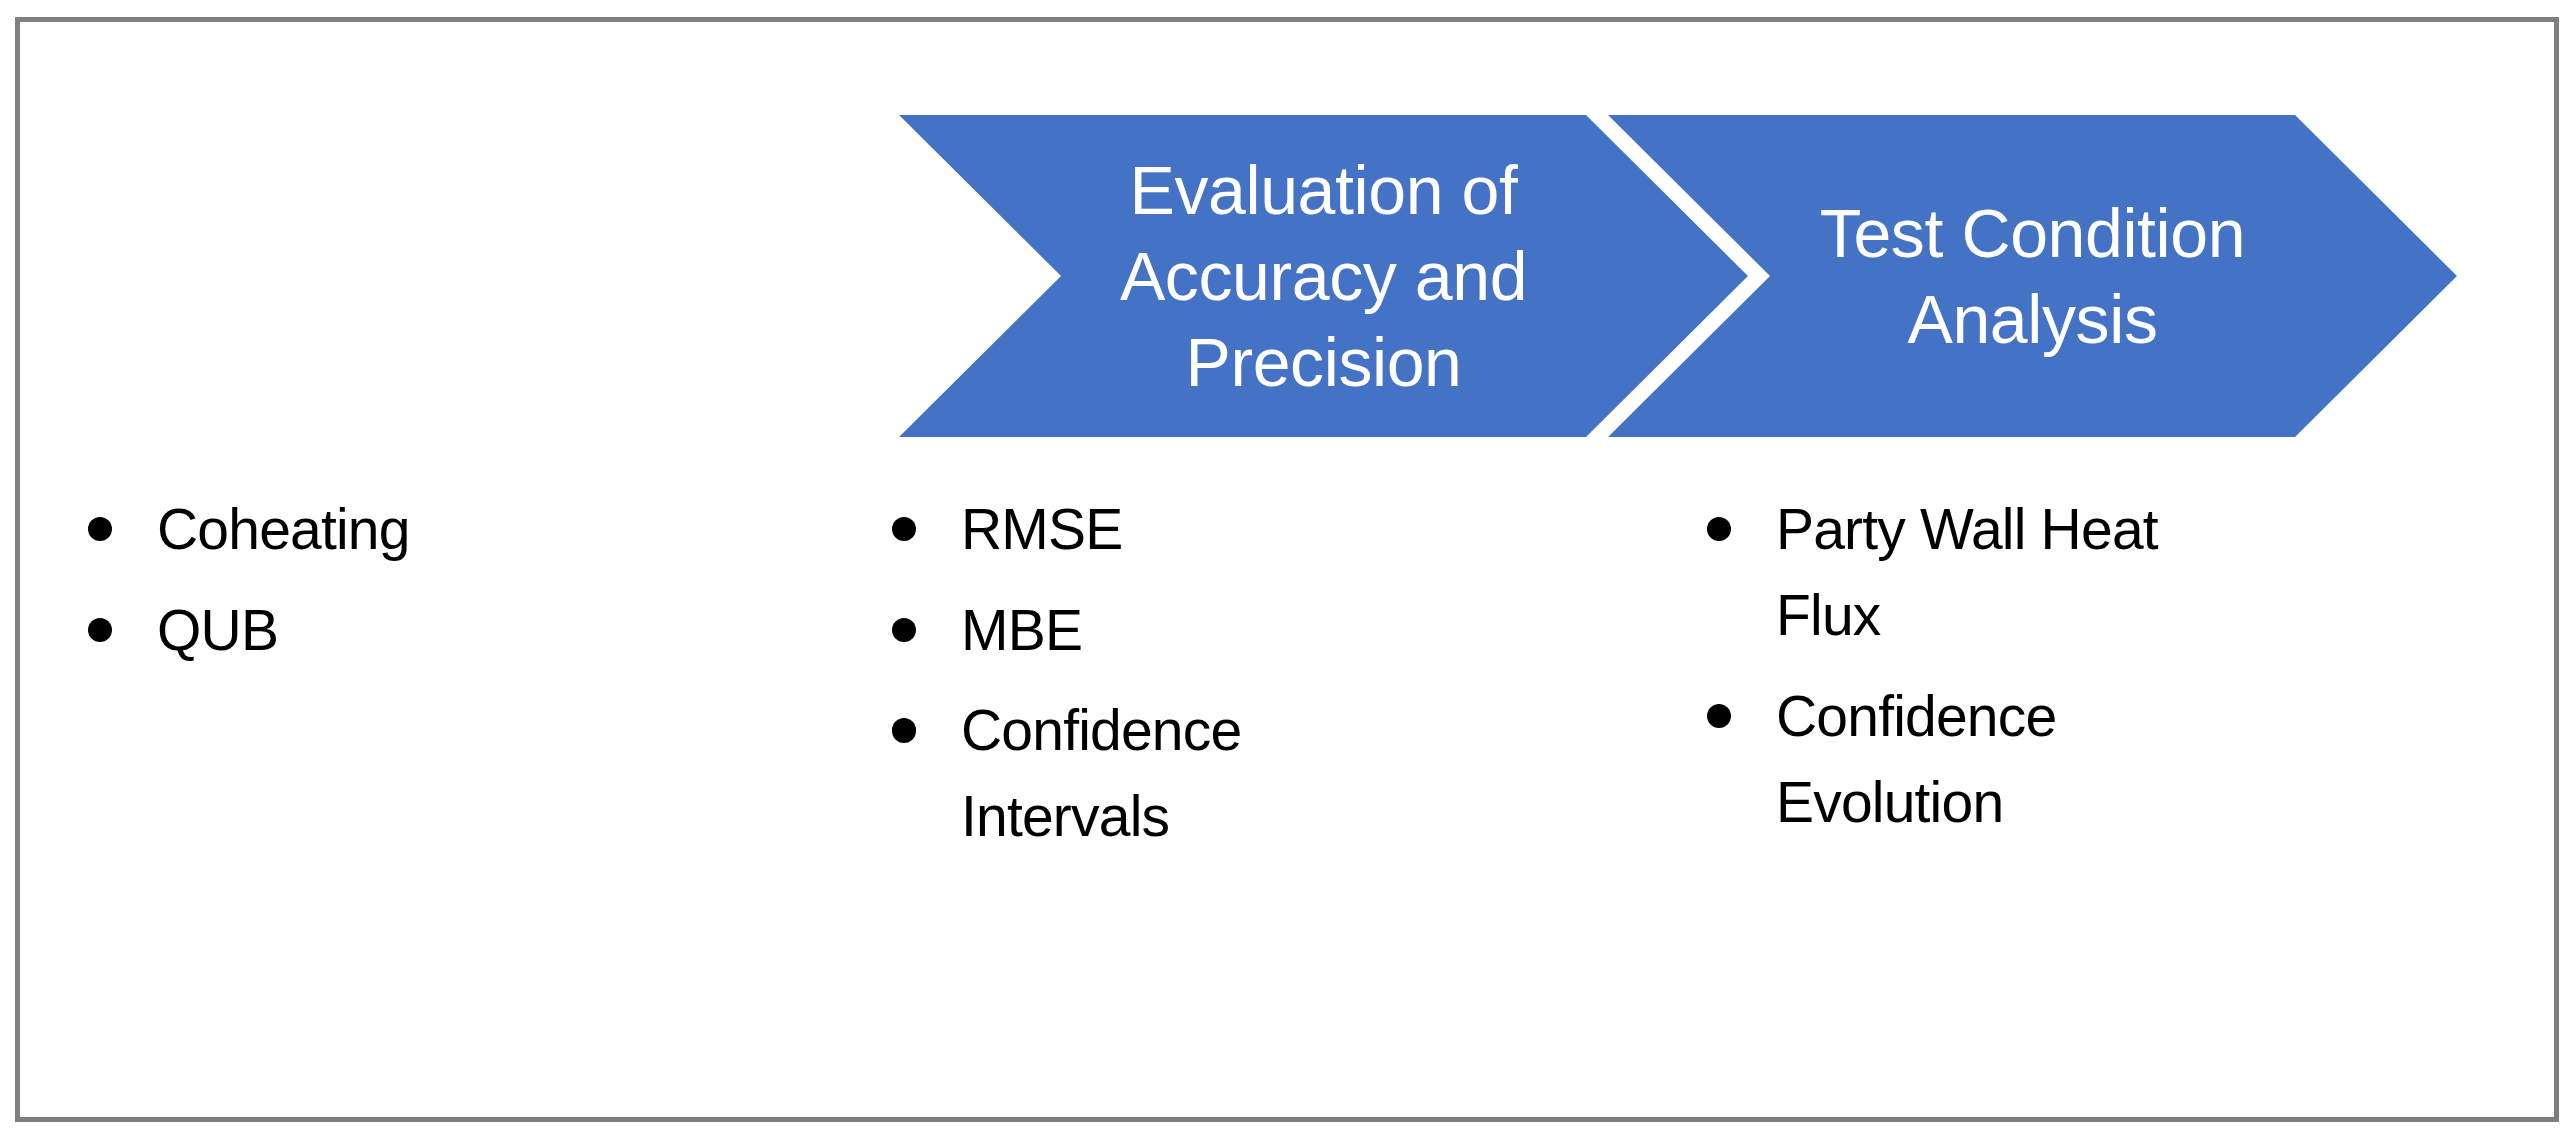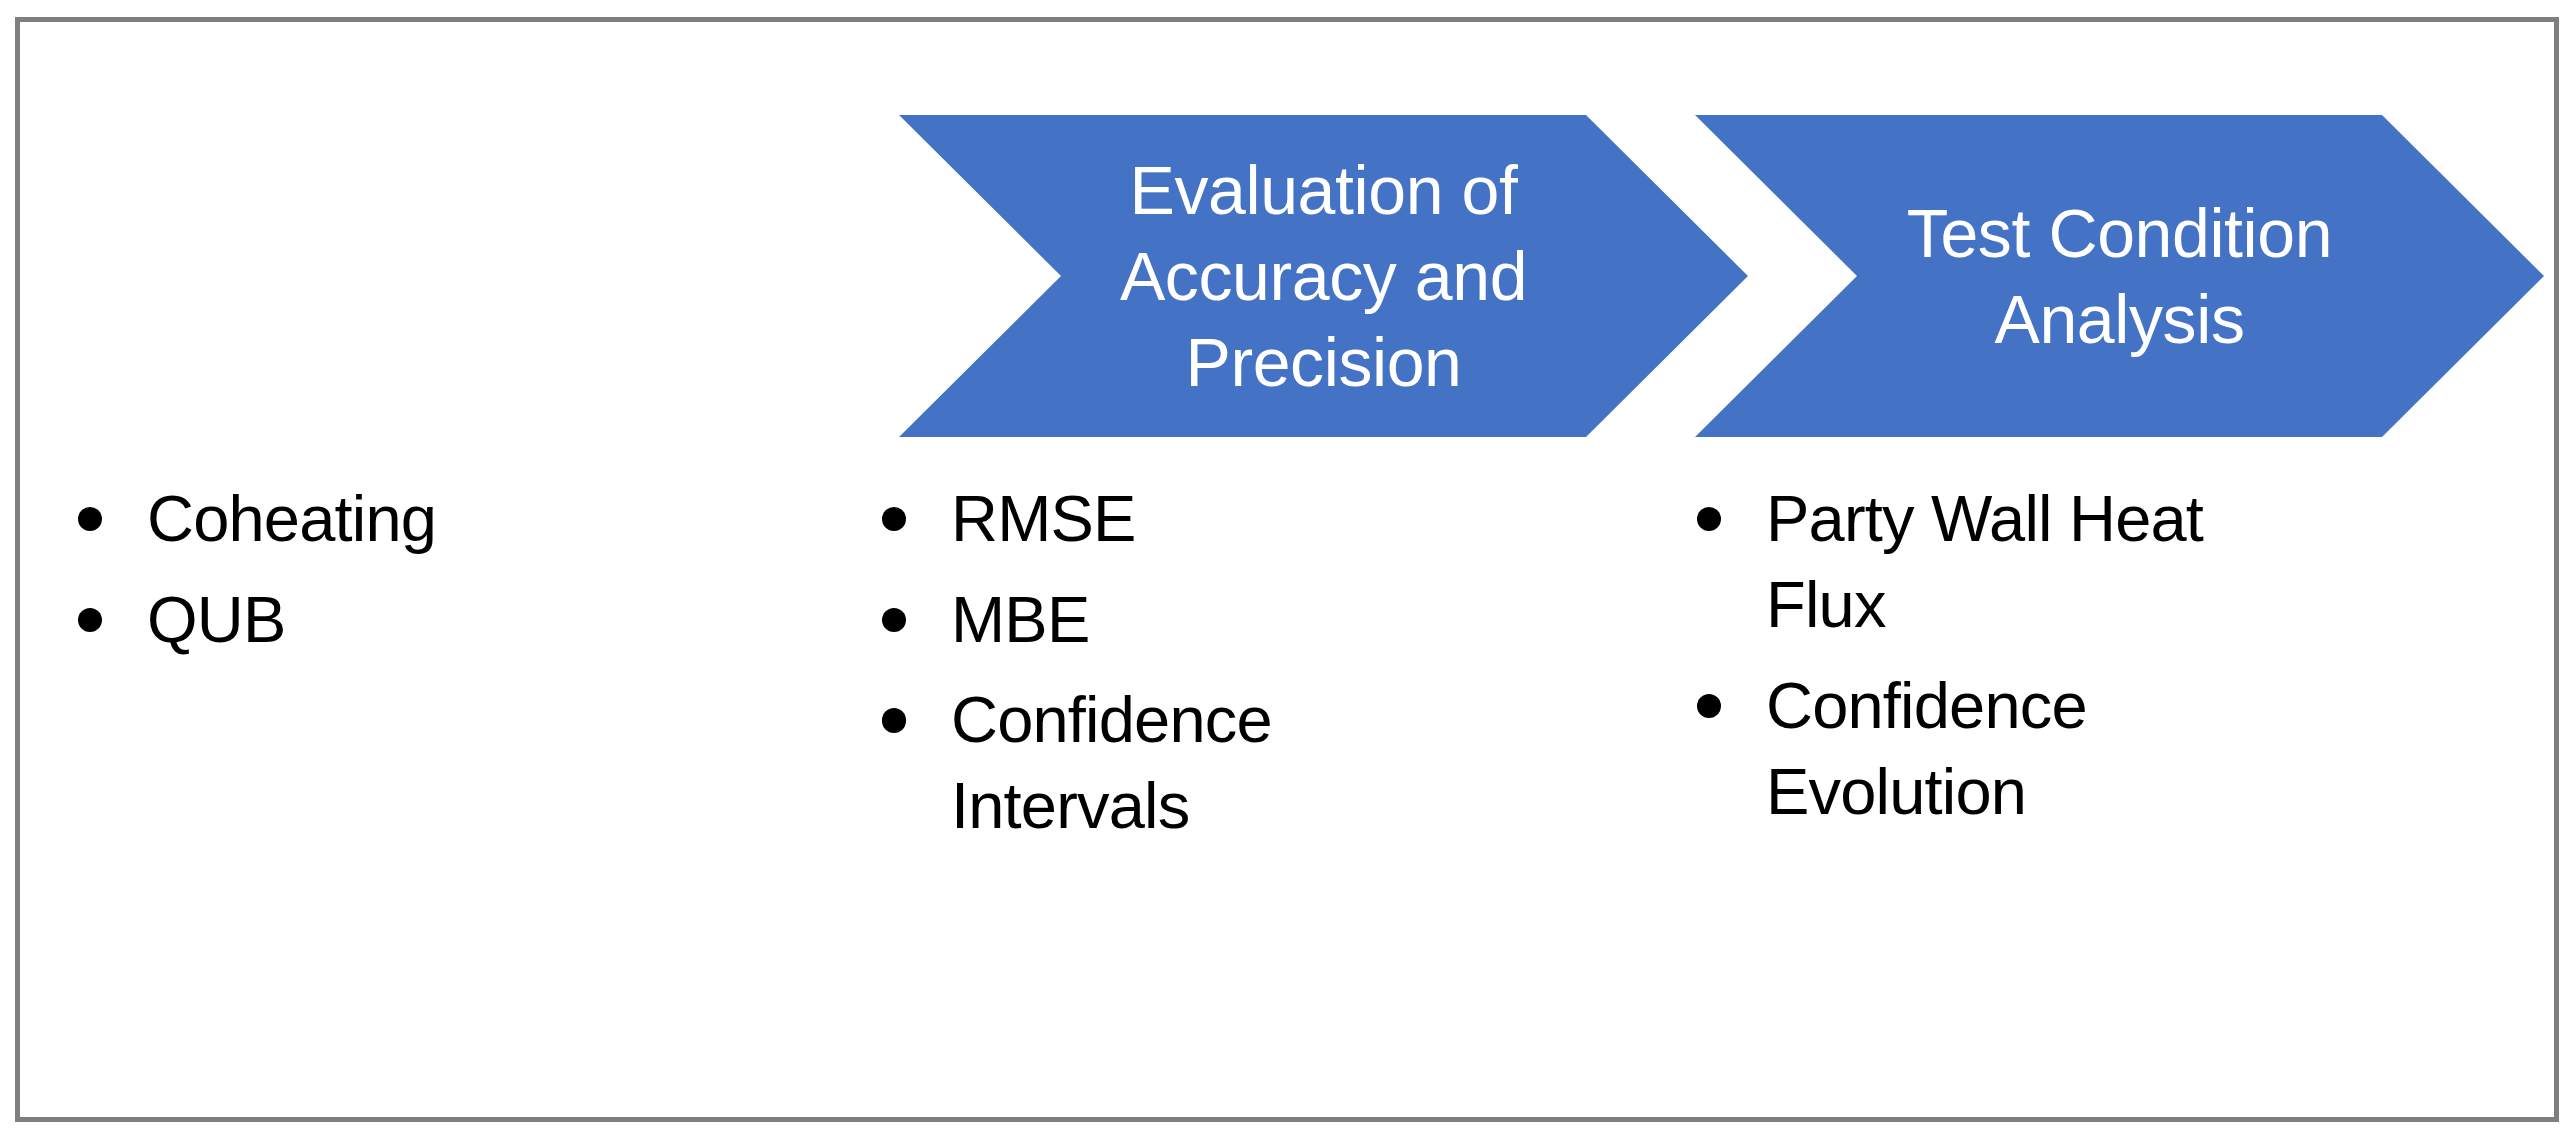--- a/index.html
+++ b/index.html
@@ -32,38 +32,38 @@
     width: 849px;
     height: 322px;
     background: var(--chevron-blue, #4472C4);
     clip-path: polygon(0 0, 687px 0, 100% 50%, 687px 100%, 0 100%, 162px 50%);
     display: flex;
     align-items: center;
     justify-content: center;
   }
   .step-1 { left: 104px; }
   .step-2 { left: 899px; }
-  .step-3 { left: 1695px; align-items: center; }
+  .step-3 { left: 1608px; align-items: center; }
   .chevron-title {
     color: var(--title-text, #ffffff);
     font-size: 68px;
     line-height: 86px;
     letter-spacing: -0.4px;
     text-align: center;
     white-space: pre-line;
   }
   
   .bullets {
     position: absolute;
     top: 474px;
-    margin: 2px;
+    margin: 12px;
     padding: 0;
     list-style: none;
     width: 748px;
-    font-size: 65px;
+    font-size: 57px;
     line-height: 86px;
     letter-spacing: -0.8px;
     color: var(--bullet-text, #000000);
   }
   .list-1 { left: 76px; }
   .list-2 { left: 880px; }
   .list-3 { left: 1695px; }
   .bullets li {
     position: relative;
     padding-left: 69px;

